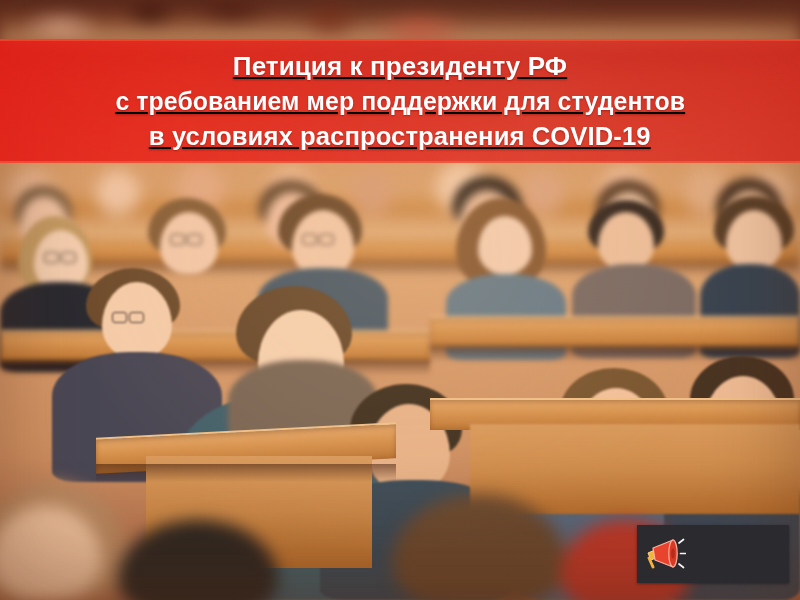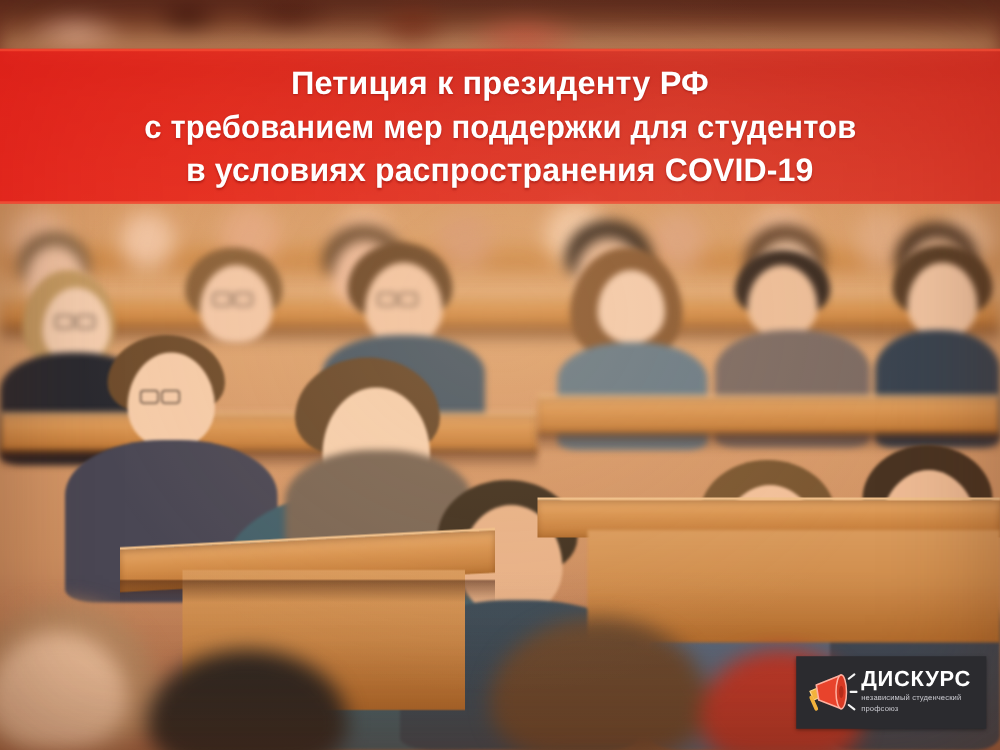--- a/index.html
+++ b/index.html
@@ -98,20 +98,21 @@
     position:absolute;left:0;right:0;top:39px;height:124px;
     background:linear-gradient(90deg,
         rgba(228,30,24,.92) 0%,
         rgba(231,36,26,.88) 22%,
         rgba(226,38,30,.82) 46%,
         rgba(222,44,34,.80) 68%,
         rgba(214,40,30,.86) 100%);
     display:flex;flex-direction:column;
     align-items:center;justify-content:center;
     z-index:6;
+    text-decoration:underline;
   }
   #banner .edge-top{
     position:absolute;left:0;right:0;top:0;height:2px;
     background:rgba(255,90,60,.55);
   }
   #banner .edge-bot{
     position:absolute;left:0;right:0;bottom:0;height:2px;
     background:rgba(255,120,80,.45);
   }
   .tline{
@@ -303,20 +304,16 @@
           <ellipse cx="31" cy="19.5" rx="4.2" ry="13.5" fill="#d93a24" stroke="#ffb0a0" stroke-width="1.2"></ellipse>
           <ellipse cx="31" cy="19.5" rx="1.8" ry="5" fill="#b52c1a"></ellipse>
 
           <g stroke="#f5f5f5" stroke-width="1.7" stroke-linecap="round">
             <path d="M37 9 l4.5 -3.5"></path>
             <path d="M38.5 19.5 l5 0"></path>
             <path d="M37 30 l4.5 3.5"></path>
           </g>
         </svg>
       </div>
-      <div class="dtext">
-        <div class="dtitle">ДИСКУРС</div>
-        <div class="dsub">независимый студенческий профсоюз</div>
-      </div>
     </div>
 
   </div>
 </div>
 
 </body></html>

